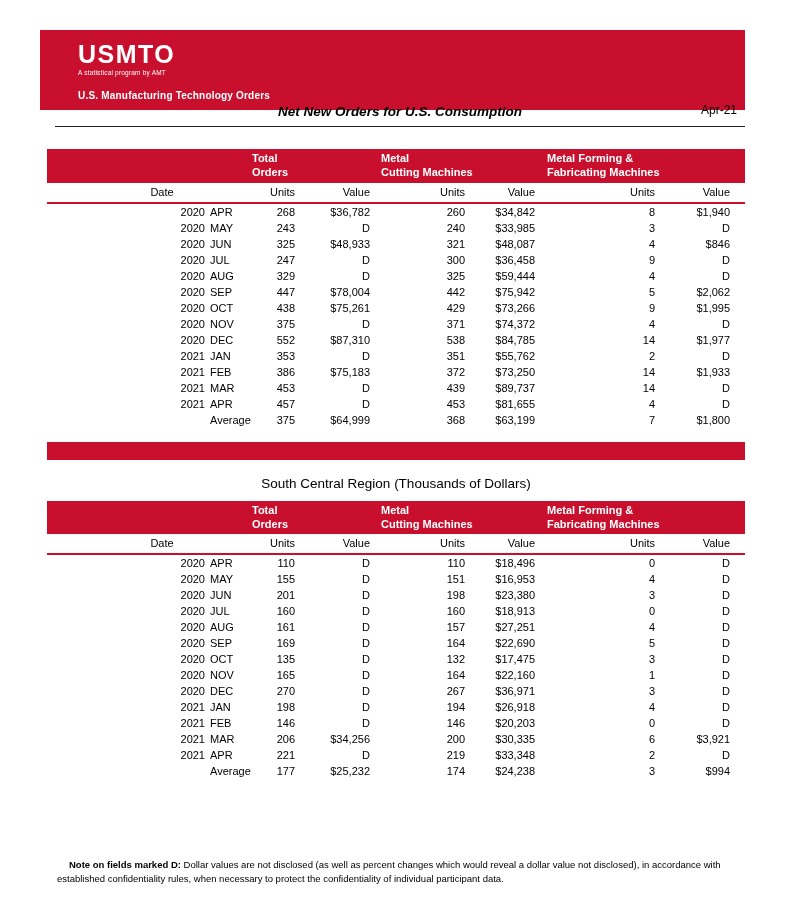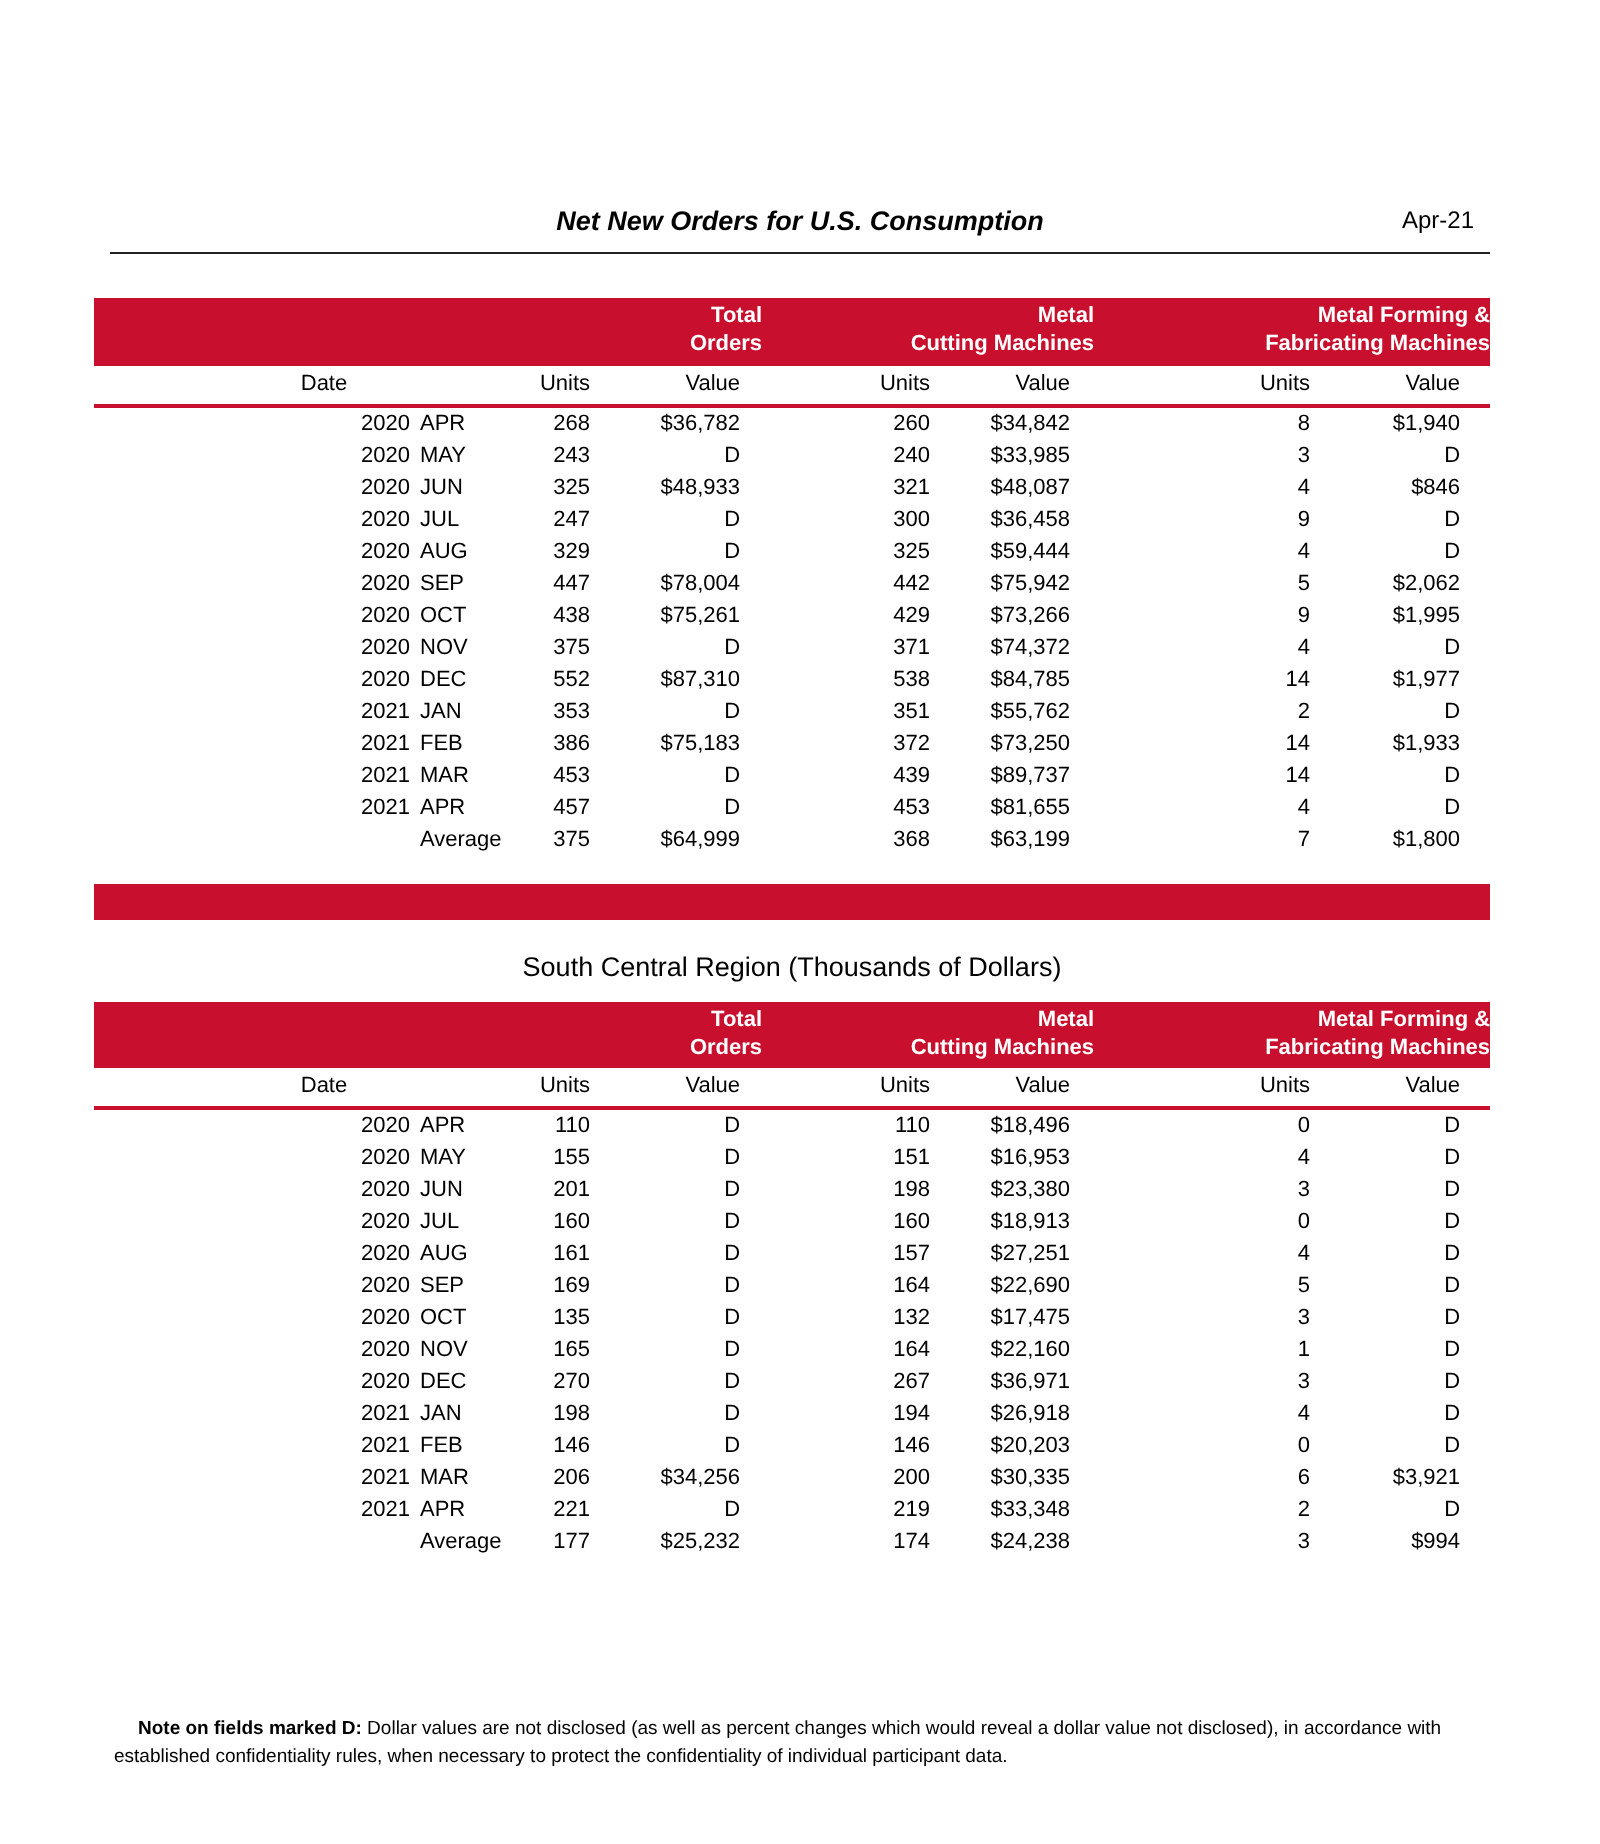--- a/index.html
+++ b/index.html
@@ -22,21 +22,21 @@
                border-bottom:1px solid #222; padding-bottom:6px; }
   .doc-title { font-size:13.5px; font-weight:bold; font-style:italic; }
   .period { position:absolute; right:8px; top:1px; font-size:12px; }
 
   
   .content { position:absolute; left:47px; top:149px; width:698px; }
   .region-title { text-align:center; font-size:13.5px; font-weight:normal; margin:0 0 10px 0; }
 
   table.data-table { border-collapse:collapse; table-layout:fixed; width:698px; }
   .gh { background:var(--red); color:#fff; font-size:11px; font-weight:bold;
-        line-height:1.3; padding:2px 0 3px 0; text-align:right; vertical-align:middle;margin-top:31px; }
+        line-height:1.3; padding:2px 0 3px 0; text-align:left; vertical-align:middle;margin-top:31px; }
   .sub th { font-size:11px; font-weight:normal; padding:3px 0 4px 0;
             border-bottom:2px solid var(--red); text-align:right; }
   .sub th.date-h { text-align:center; padding-left:25px; }
 
   tbody td { font-size:11px; height:16px; line-height:16px; padding:0; white-space:nowrap; }
   tbody td.num { text-align:right; }
   .sub th:nth-child(2), tbody td:nth-child(2) { padding-right:15px; }
   .sub th:nth-child(3), tbody td:nth-child(3) { padding-right:11px; }
   .sub th:nth-child(4), tbody td:nth-child(4) { padding-right:8px; }
   .sub th:nth-child(5), tbody td:nth-child(5) { padding-right:12px; }
@@ -50,20 +50,27 @@
   .divider-band { width:698px; height:18px; background:var(--red); margin:14px 0 16px 0; }
 
   .note { position:absolute; left:57px; top:848px; width:688px; font-size:9.5px; line-height:1.55; }
   .note strong { font-weight:bold;padding-left:12px; }
 </style>
 </head>
 <body>
 
 <div class="page">
 
+  <header class="banner">
+    <div class="logo-block">
+      <span class="logo-text">USMTO</span>
+      <span class="logo-sub">A statistical program by AMT</span>
+    </div>
+    <div class="program-name">U.S. Manufacturing Technology Orders</div>
+  </header>
 
   <div class="title-row">
     <span class="doc-title">Net New Orders for U.S. Consumption</span>
     <span class="period">Apr-21</span>
   </div>
 
   <div class="content">
 
 
     <table class="data-table">

